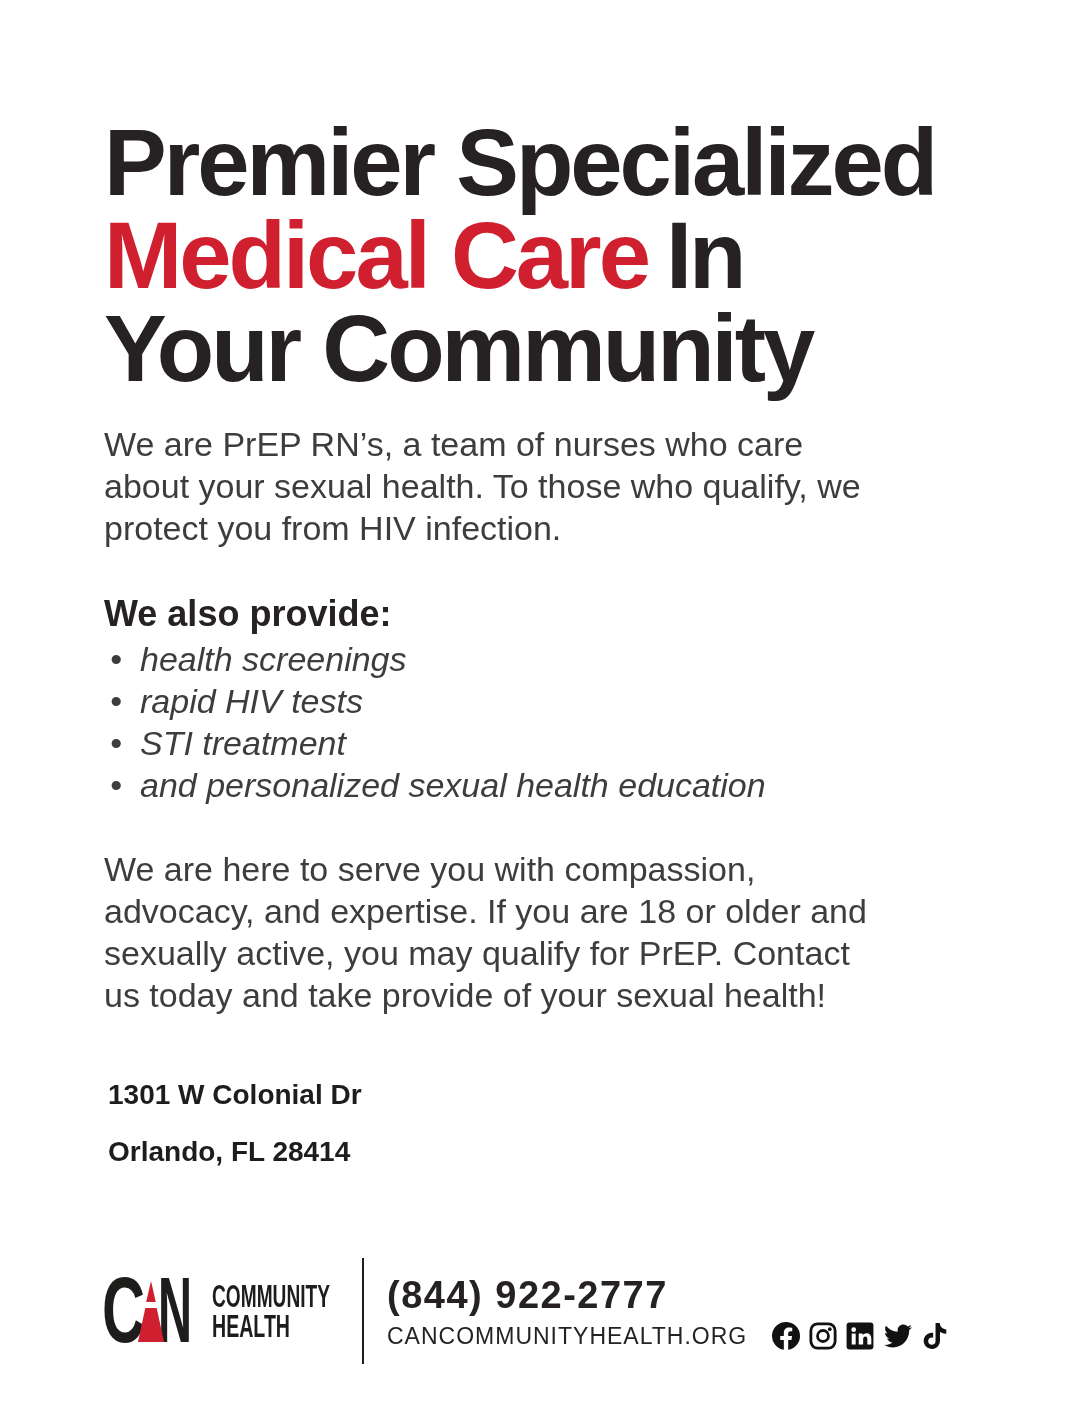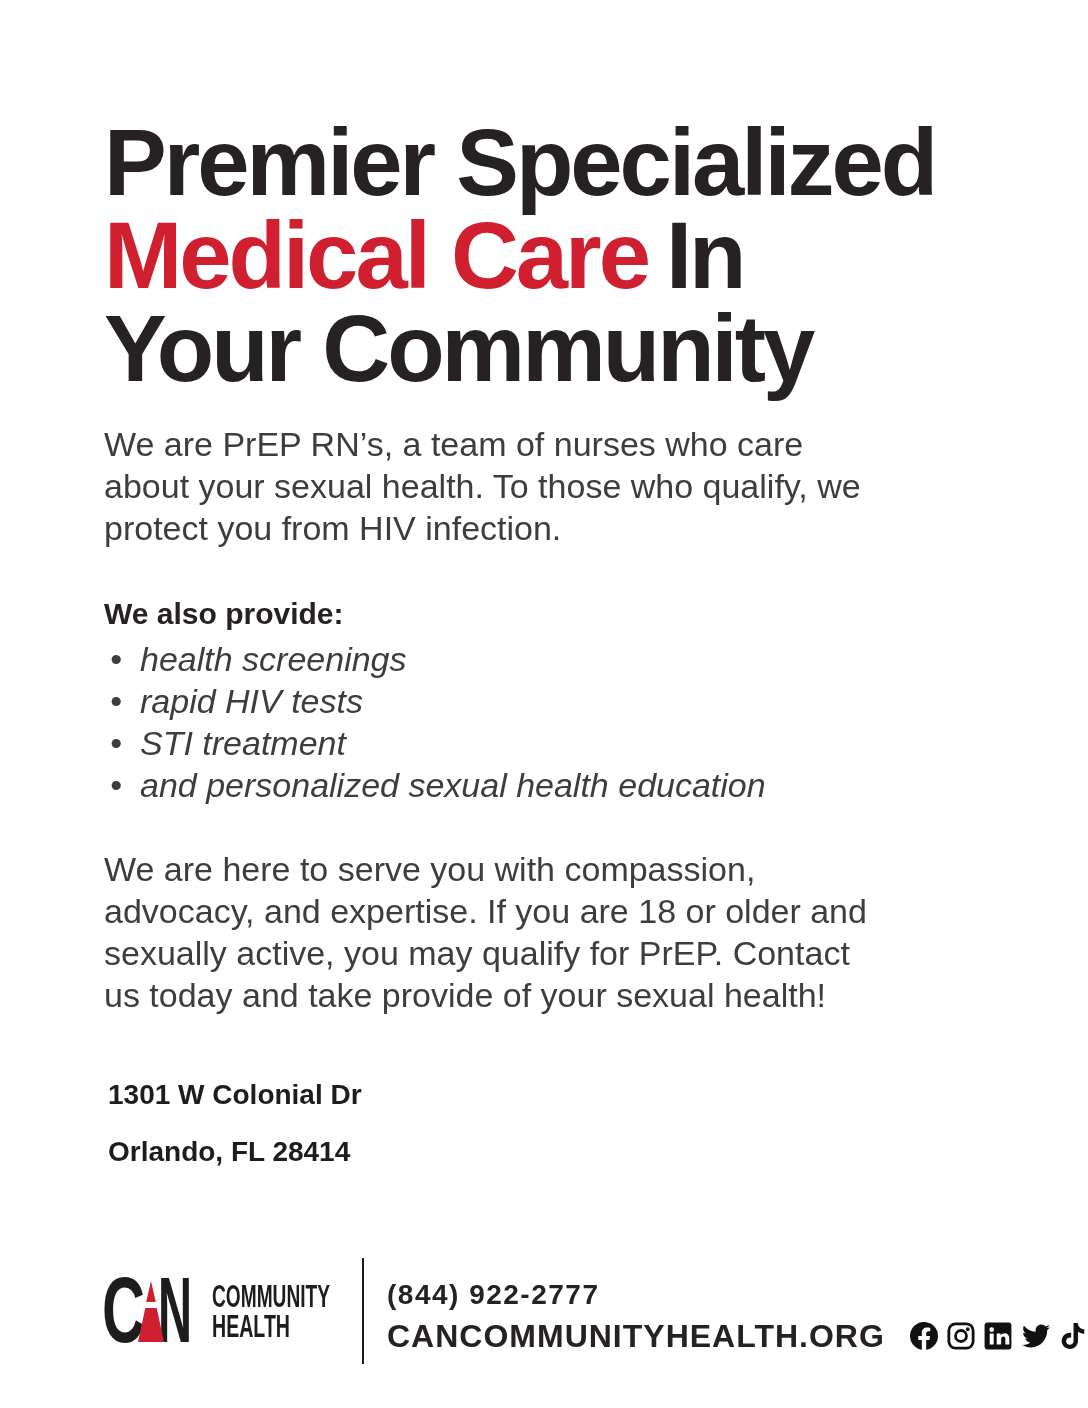--- a/index.html
+++ b/index.html
@@ -32,21 +32,21 @@
     margin-top: 28px;
     color: #3D3D3C;
     font-size: 34px;
     line-height: 42px;
   }
   .body-line { white-space: nowrap; }
   .services { margin-top: 44px; }
   .services-heading {
     color: #262224;
     font-weight: bold;
-    font-size: 30px;
+    font-size: 36px;
     line-height: 42px;
   }
   .service-list {
     list-style: none;
     margin-top: 3px;
   }
   .service-list li {
     position: relative;
     padding-left: 36px;
     color: #3D3D3C;
@@ -85,32 +85,32 @@
   .brand-text { display: block; margin-left: 20px; margin-top: 7px; }
   .footer-divider {
     width: 2px;
     height: 106px;
     background: #1D1D1B;
     margin-left: 28px;
   }
   .contact { margin-left: 23px; margin-top: 22px; color: #262224; }
   .phone {
     font-weight: bold;
-    font-size: 28px;
+    font-size: 38px;
     letter-spacing: 1.5px;
     line-height: 30px;
   }
   .web-row {
     display: flex;
     align-items: center;
     margin-top: 11px;
   }
   .website {
-    font-weight: bold;
-    font-size: 32px;
+    font-weight: normal;
+    font-size: 23px;
     letter-spacing: 1px;
     line-height: 30px;
     white-space: nowrap;
   }
   .social { display: flex; align-items: center; margin-left: 16px; }
   .social svg { display: block; margin-left: 9px; cursor: pointer; }
 </style>
 </head>
 <body>
 

